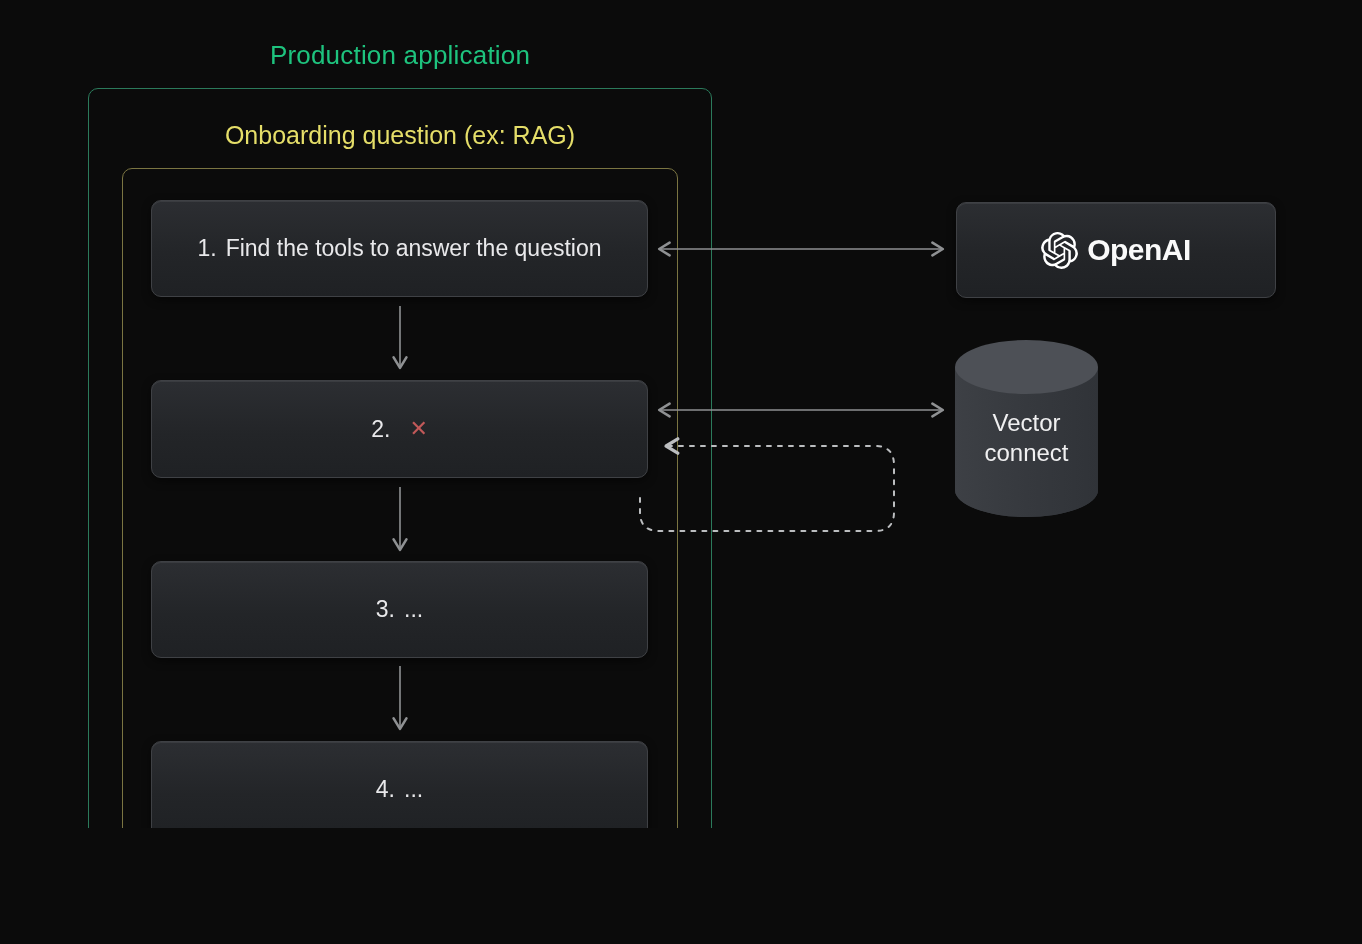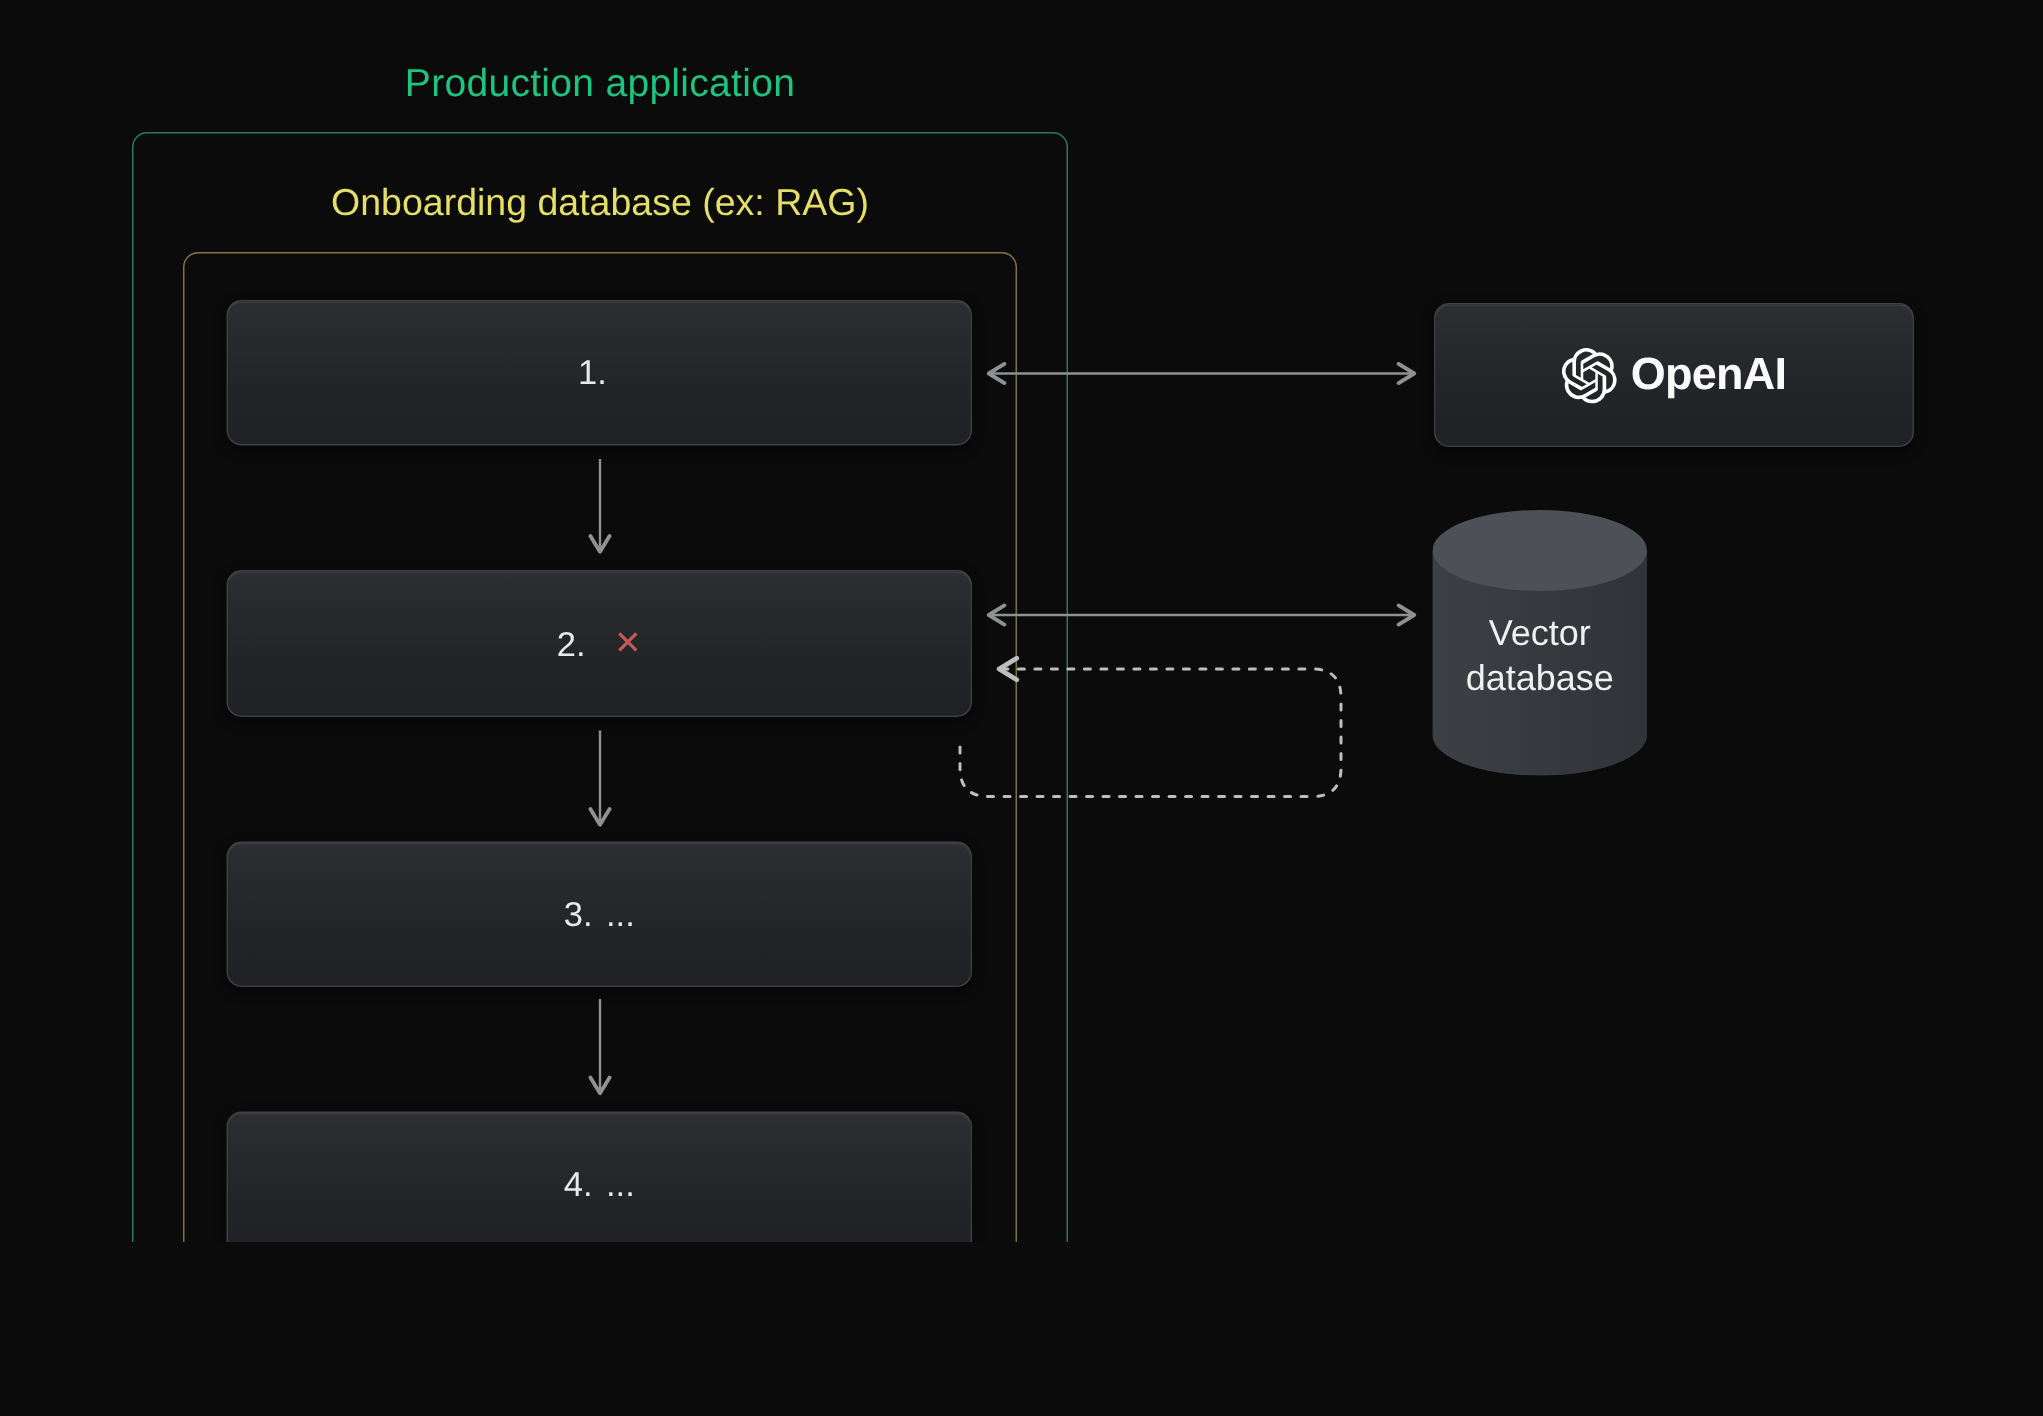--- a/index.html
+++ b/index.html
@@ -65,26 +65,27 @@
 </style>
 </head>
 <body>
 
 <div class="canvas">
 
   <div class="prod-title">Production application</div>
 
   <div class="green-box"></div>
 
-  <div class="workflow-title">Onboarding database (ex: RAG)</div>
+  <div class="workflow-title">Onboarding question (ex: RAG)</div>
 
   <div class="yellow-box"></div>
 
   <div class="step" style="top:200px;">
     <span class="num">1.</span>
+    <span>Find the tools to answer the question</span>
   </div>
 
   <div class="step" style="top:380px;height:98px;">
     <span class="num">2.</span>
     <span class="err">✕</span>
   </div>
 
   <div class="step" style="top:561px;">
     <span class="num">3.</span>
     <span>...</span>
@@ -107,21 +108,21 @@
     <path d="M0,27 L0,150 A71.5,27 0 0 0 143,150 L143,27 Z" fill="url(#cylshade)"></path>
     <ellipse cx="71.5" cy="27" rx="71.5" ry="27" fill="#4d5056"></ellipse>
     <defs>
       <linearGradient id="cylshade" x1="0" y1="0" x2="1" y2="0">
         <stop offset="0" stop-color="#3d4045"></stop>
         <stop offset="0.5" stop-color="#36393e"></stop>
         <stop offset="1" stop-color="#303338"></stop>
       </linearGradient>
     </defs>
   </svg>
-  <div class="db-label">Vector database</div>
+  <div class="db-label">Vector connect</div>
 
   <svg class="overlay" width="1362" height="944" viewBox="0 0 1362 944" xmlns="http://www.w3.org/2000/svg">
     <defs>
       <marker id="chev" viewBox="0 0 10 10" refX="7.5" refY="5" markerWidth="10" markerHeight="10" orient="auto-start-reverse">
         <path d="M1.5,1 L8,5 L1.5,9" fill="none" style="stroke:var(--arrow)" stroke-width="1.6" stroke-linecap="round" stroke-linejoin="round"></path>
       </marker>
       <marker id="chevDash" viewBox="0 0 10 10" refX="7.5" refY="5" markerWidth="9" markerHeight="9" orient="auto">
         <path d="M1.5,1 L8,5 L1.5,9" fill="none" style="stroke:var(--dashed)" stroke-width="1.8" stroke-linecap="round" stroke-linejoin="round"></path>
       </marker>
     </defs>

